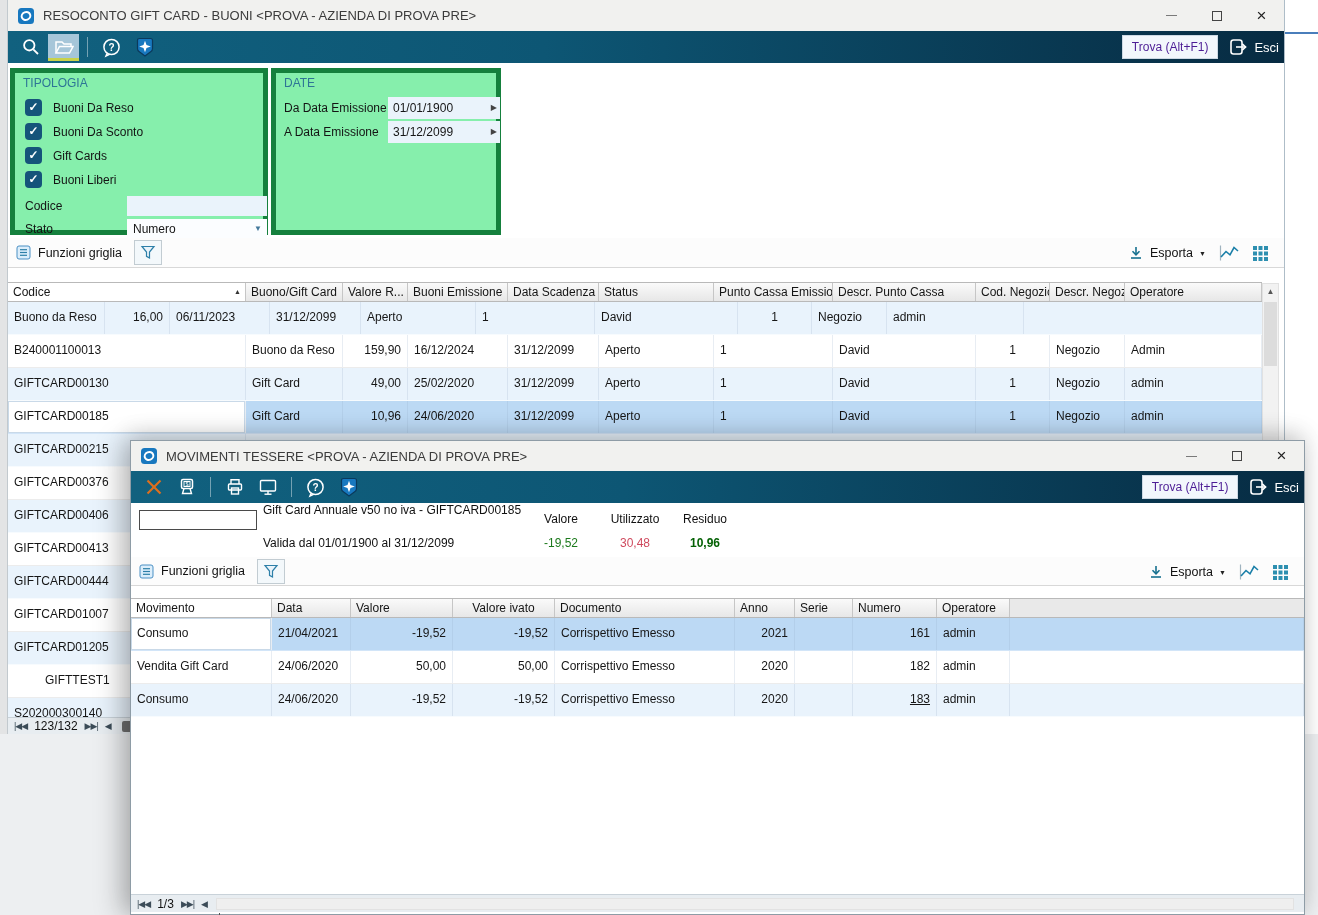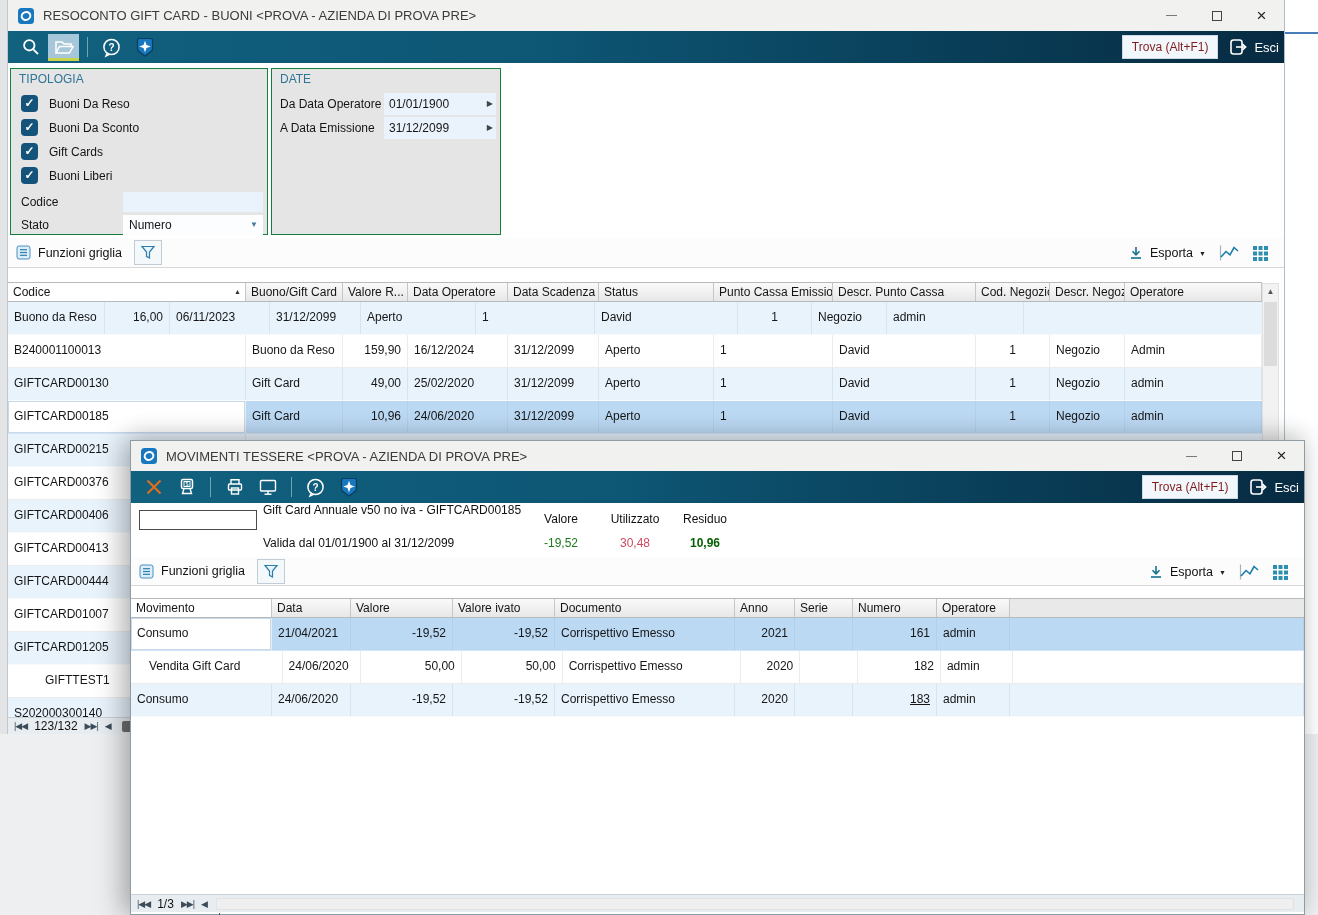--- a/index.html
+++ b/index.html
@@ -28,25 +28,25 @@
   .glyph-max{width:10px;height:10px;border:1px solid #444;display:inline-block}
   .wb.cls{font-size:17px;color:#222}
 
   
   .toolbar{height:32px;background:linear-gradient(90deg,#11617f 0%,#0d5674 42%,#072b42 100%);
            display:flex;align-items:center;padding-left:6px;position:relative}
   .tb{width:31px;height:27px;display:flex;align-items:center;justify-content:center;background:none;border:none;margin:0 1px}
   .tb.active{background:#a6c6d9;box-shadow:inset 0 -3px 0 #c9d24a}
   .tsep{width:1px;height:20px;background:rgba(255,255,255,.42);margin:0 7px}
   .tright{position:absolute;right:5px;top:0;height:100%;display:flex;align-items:center;gap:10px}
-  .trova{background:#f2f7fc;border:1px solid #cdd9e4;color:#7f1d1d;font-size:12px;padding:4px 9px;font-family:inherit}
+  .trova{background:#f2f7fc;border:1px solid #cdd9e4;color:#4c1d95;font-size:12px;padding:4px 9px;font-family:inherit}
   .esci{display:flex;align-items:center;gap:6px;background:none;border:none;color:#fff;font-size:13px;font-family:inherit}
 
   
-  .panel{position:absolute;border:1px solid #15803d;background:#e5e5e5}
+  .panel{position:absolute;border:5px solid #15803d;background:#86efac}
   .tip{left:2px;top:68px;width:258px;height:167px}
   .date{left:263px;top:68px;width:230px;height:167px}
   .ptitle{position:absolute;left:8px;top:3px;font-size:12px;color:#2e7596}
   .chkrow{position:absolute;left:10px;display:flex;align-items:center;gap:11px}
   .cbox{width:17px;height:17px;background:#15547a;border-radius:4px;color:#fff;font-size:12px;line-height:17px;text-align:center;font-weight:bold}
   .clabel{font-size:12px;color:#141414}
   .flabel{position:absolute;left:10px;font-size:12px;color:#141414}
   .field{position:absolute;left:112px;width:140px;height:20px;font-size:12px;line-height:20px;padding-left:6px}
   .input{background:#eaf3fb}
   .combo{background:#fbfdff}
@@ -203,21 +203,21 @@
       <span class="field input" style="top:123px"></span>
       <span class="flabel" style="top:149px">Stato</span>
       <span class="field combo" style="top:146px">
         <span>Numero</span>
         <span class="dd">▼</span>
       </span>
     </div>
 
     <div class="panel date">
       <span class="ptitle">DATE</span>
-      <span class="dlabel" style="top:28px">Da Data Operatore</span>
+      <span class="dlabel" style="top:28px">Da Data Emissione</span>
       <span class="dfield" style="top:24px">
         <span>01/01/1900</span>
         <span class="spin">▶</span>
       </span>
       <span class="dlabel" style="top:52px">A Data Emissione</span>
       <span class="dfield" style="top:48px">
         <span>31/12/2099</span>
         <span class="spin">▶</span>
       </span>
     </div>
@@ -268,21 +268,21 @@
               </g>
             </svg>
         </button>
       </span>
     </div>
 
     <div class="ghead mainhead">
         <div class="hcell sorted" style="width: 238px;"><span>Codice</span><span class="sort-arrow">▲</span></div>
         <div class="hcell" style="width: 97px;"><span>Buono/Gift Card</span></div>
         <div class="hcell" style="width: 65px;"><span>Valore R...</span></div>
-        <div class="hcell" style="width: 100px;"><span>Data Operatore</span></div>
+        <div class="hcell" style="width: 100px;"><span>Buoni Emissione</span></div>
         <div class="hcell" style="width: 91px;"><span>Data Scadenza</span></div>
         <div class="hcell" style="width: 115px;"><span>Status</span></div>
         <div class="hcell" style="width: 119px;"><span>Punto Cassa Emissione</span></div>
         <div class="hcell" style="width: 143px;"><span>Descr. Punto Cassa</span></div>
         <div class="hcell" style="width: 74px;"><span>Cod. Negozio...</span></div>
         <div class="hcell" style="width: 75px;"><span>Descr. Negozio...</span></div>
         <div class="hcell" style="width: 137px;"><span>Operatore</span></div>
       </div>
     <div class="gbody rows4">
         <div class="grid-row alt">
@@ -516,42 +516,42 @@
               </g>
             </svg>
         </button>
       </span>
     </div>
 
     <div class="ghead childhead">
         <div class="hcell sorted" style="width: 141px;"><span>Movimento</span></div>
         <div class="hcell" style="width: 79px;"><span>Data</span></div>
         <div class="hcell" style="width: 102px;"><span>Valore</span></div>
-        <div class="hcell" style="width: 102px;"><span>Valore ivato</span></div>
+        <div class="hcell" style="width: 102px; text-align: center;"><span>Valore ivato</span></div>
         <div class="hcell" style="width: 180px;"><span>Documento</span></div>
         <div class="hcell" style="width: 60px;"><span>Anno</span></div>
         <div class="hcell" style="width: 58px;"><span>Serie</span></div>
         <div class="hcell" style="width: 84px;"><span>Numero</span></div>
         <div class="hcell" style="width: 73px;"><span>Operatore</span></div>
       </div>
     <div class="gbody">
         <div class="grid-row sel">
           <div class="cell al-l focus-cell" style="width: 141px;">Consumo</div>
           <div class="cell al-l" style="width: 79px;">21/04/2021</div>
           <div class="cell al-r" style="width: 102px;">-19,52</div>
           <div class="cell al-r" style="width: 102px;">-19,52</div>
           <div class="cell al-l" style="width: 180px;">Corrispettivo Emesso</div>
           <div class="cell al-r" style="width: 60px;">2021</div>
           <div class="cell al-l" style="width: 58px;"></div>
           <div class="cell al-r" style="width: 84px;">161</div>
           <div class="cell al-l" style="width: 73px;">admin</div>
           <div class="cell al-l" style="width: 294px;"></div>
         </div>
         <div class="grid-row">
-          <div class="cell al-l" style="width: 141px; margin-left: 12px;">Vendita Gift Card</div>
+          <div class="cell al-l" style="width: 141px;">Vendita Gift Card</div>
           <div class="cell al-l" style="width: 79px;">24/06/2020</div>
           <div class="cell al-r" style="width: 102px;">50,00</div>
           <div class="cell al-r" style="width: 102px;">50,00</div>
           <div class="cell al-l" style="width: 180px;">Corrispettivo Emesso</div>
           <div class="cell al-r" style="width: 60px;">2020</div>
           <div class="cell al-l" style="width: 58px;"></div>
           <div class="cell al-r" style="width: 84px;">182</div>
           <div class="cell al-l" style="width: 73px;">admin</div>
           <div class="cell al-l" style="width: 294px;"></div>
         </div>

